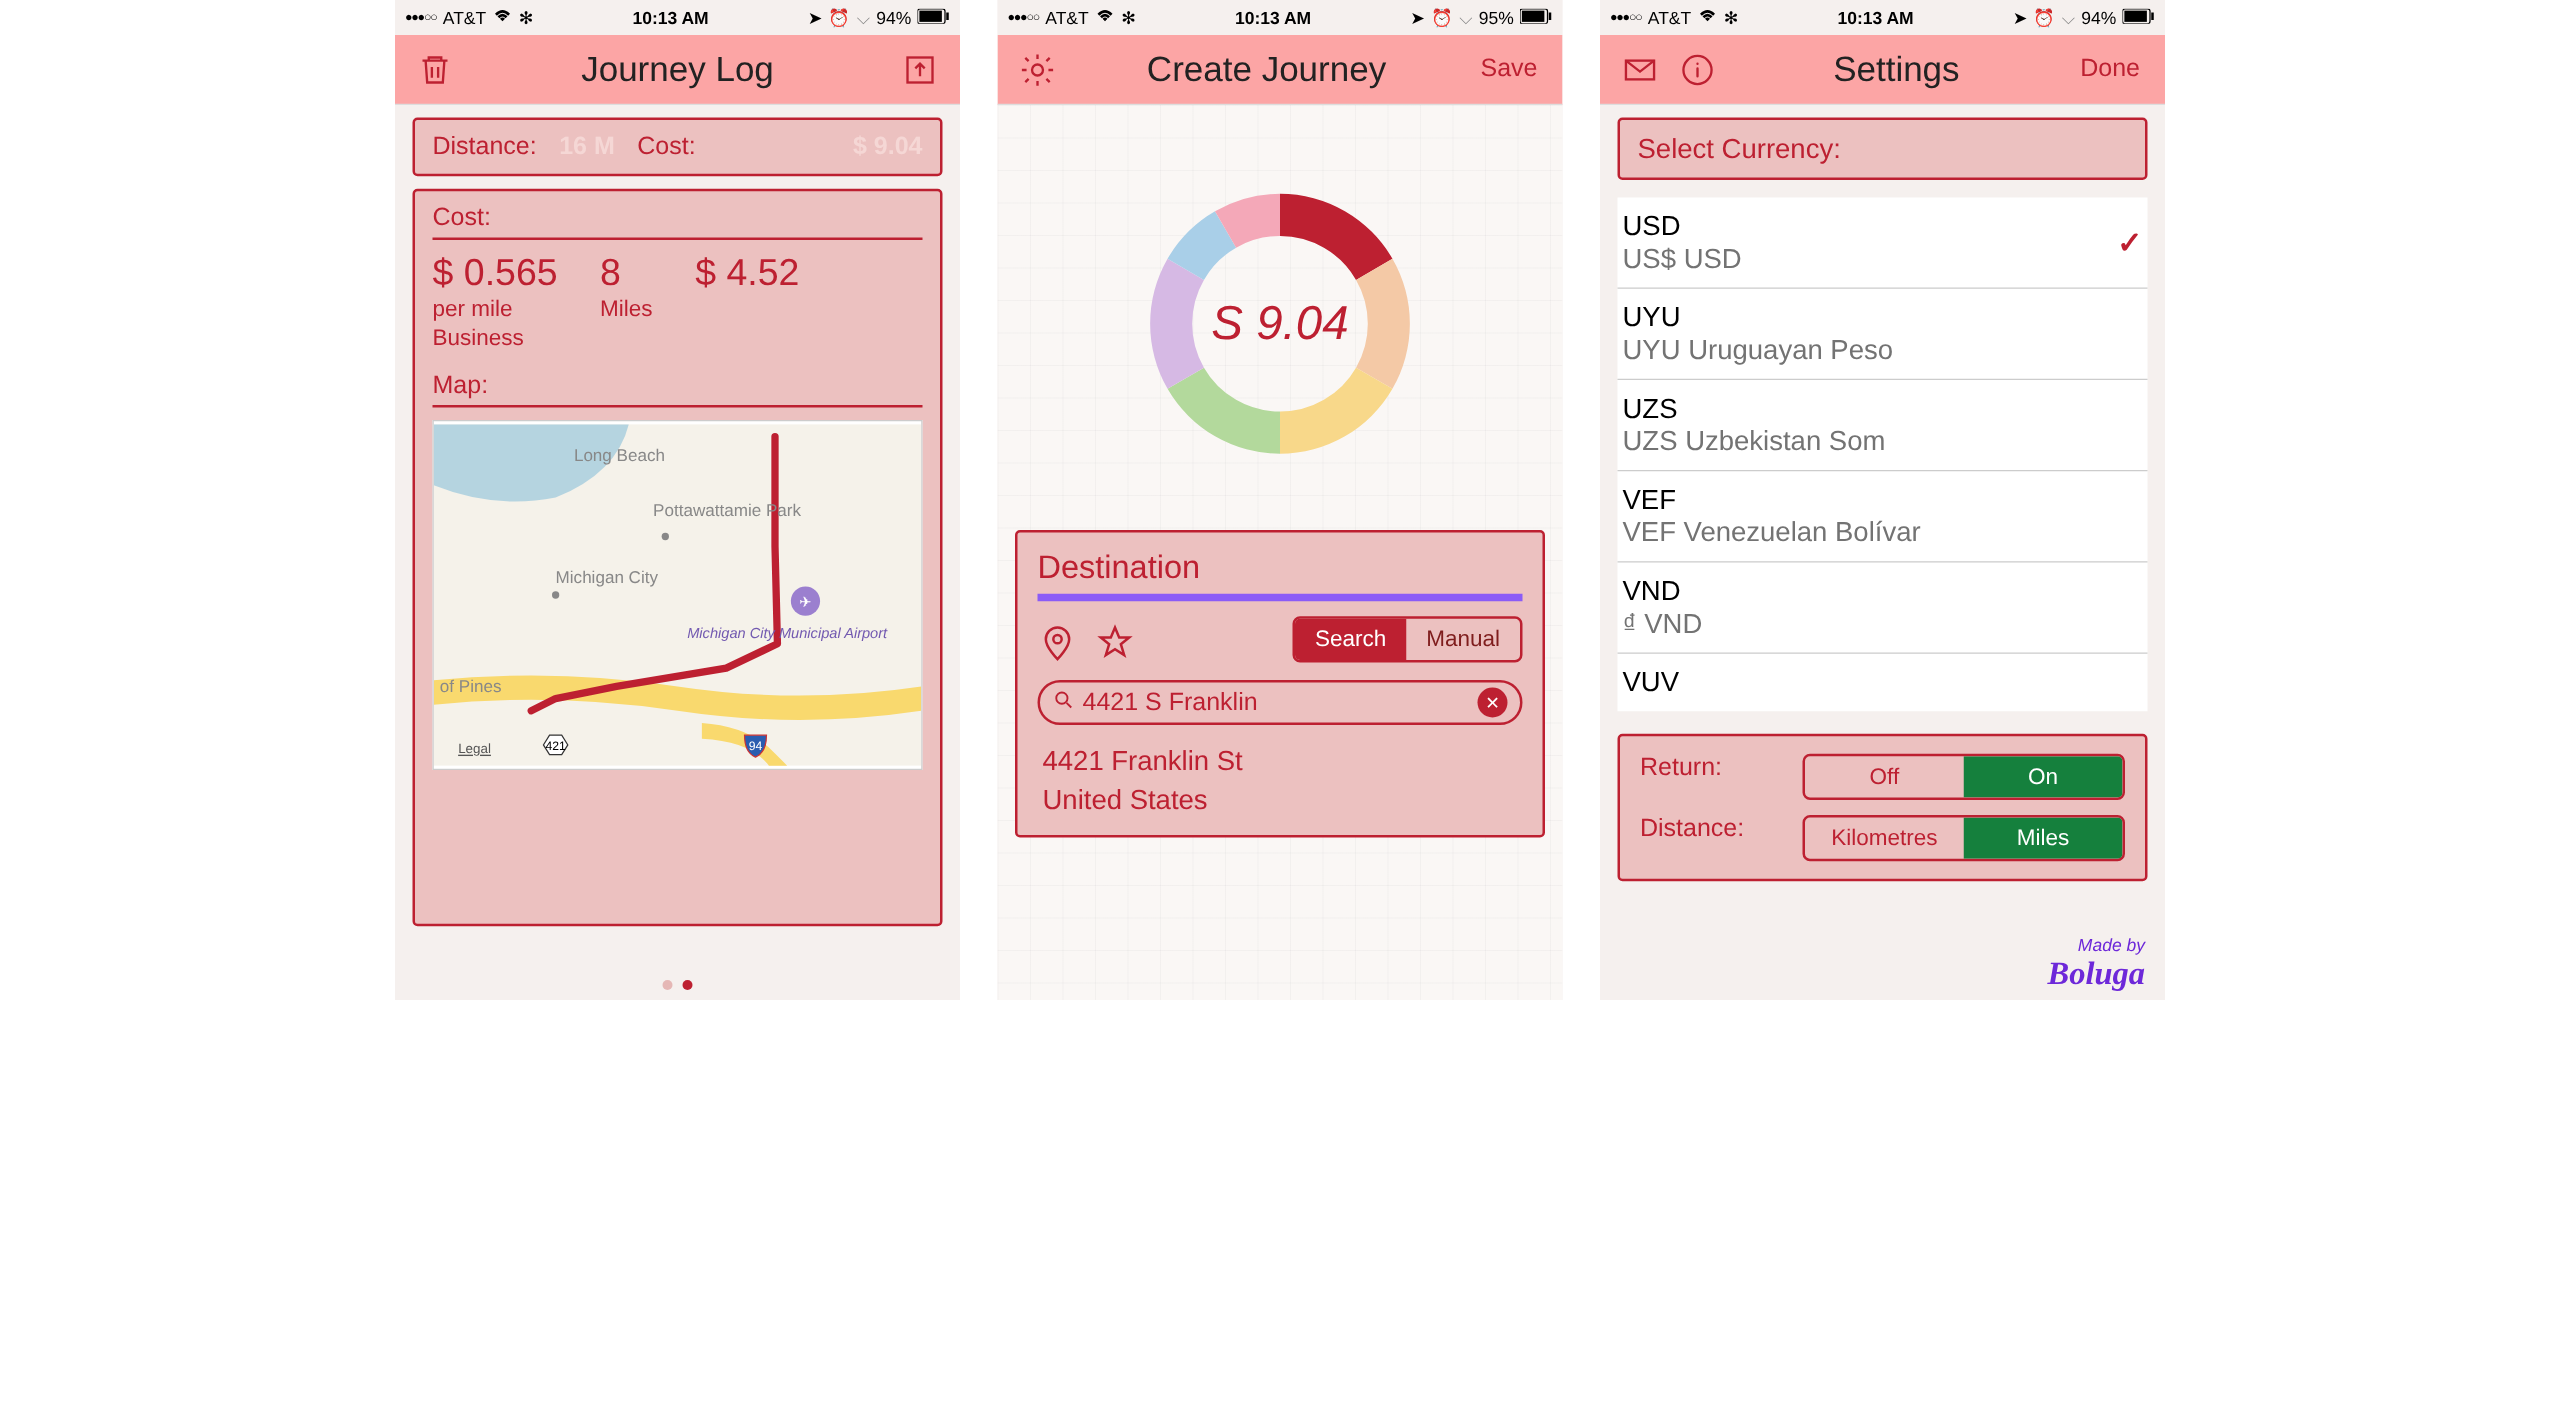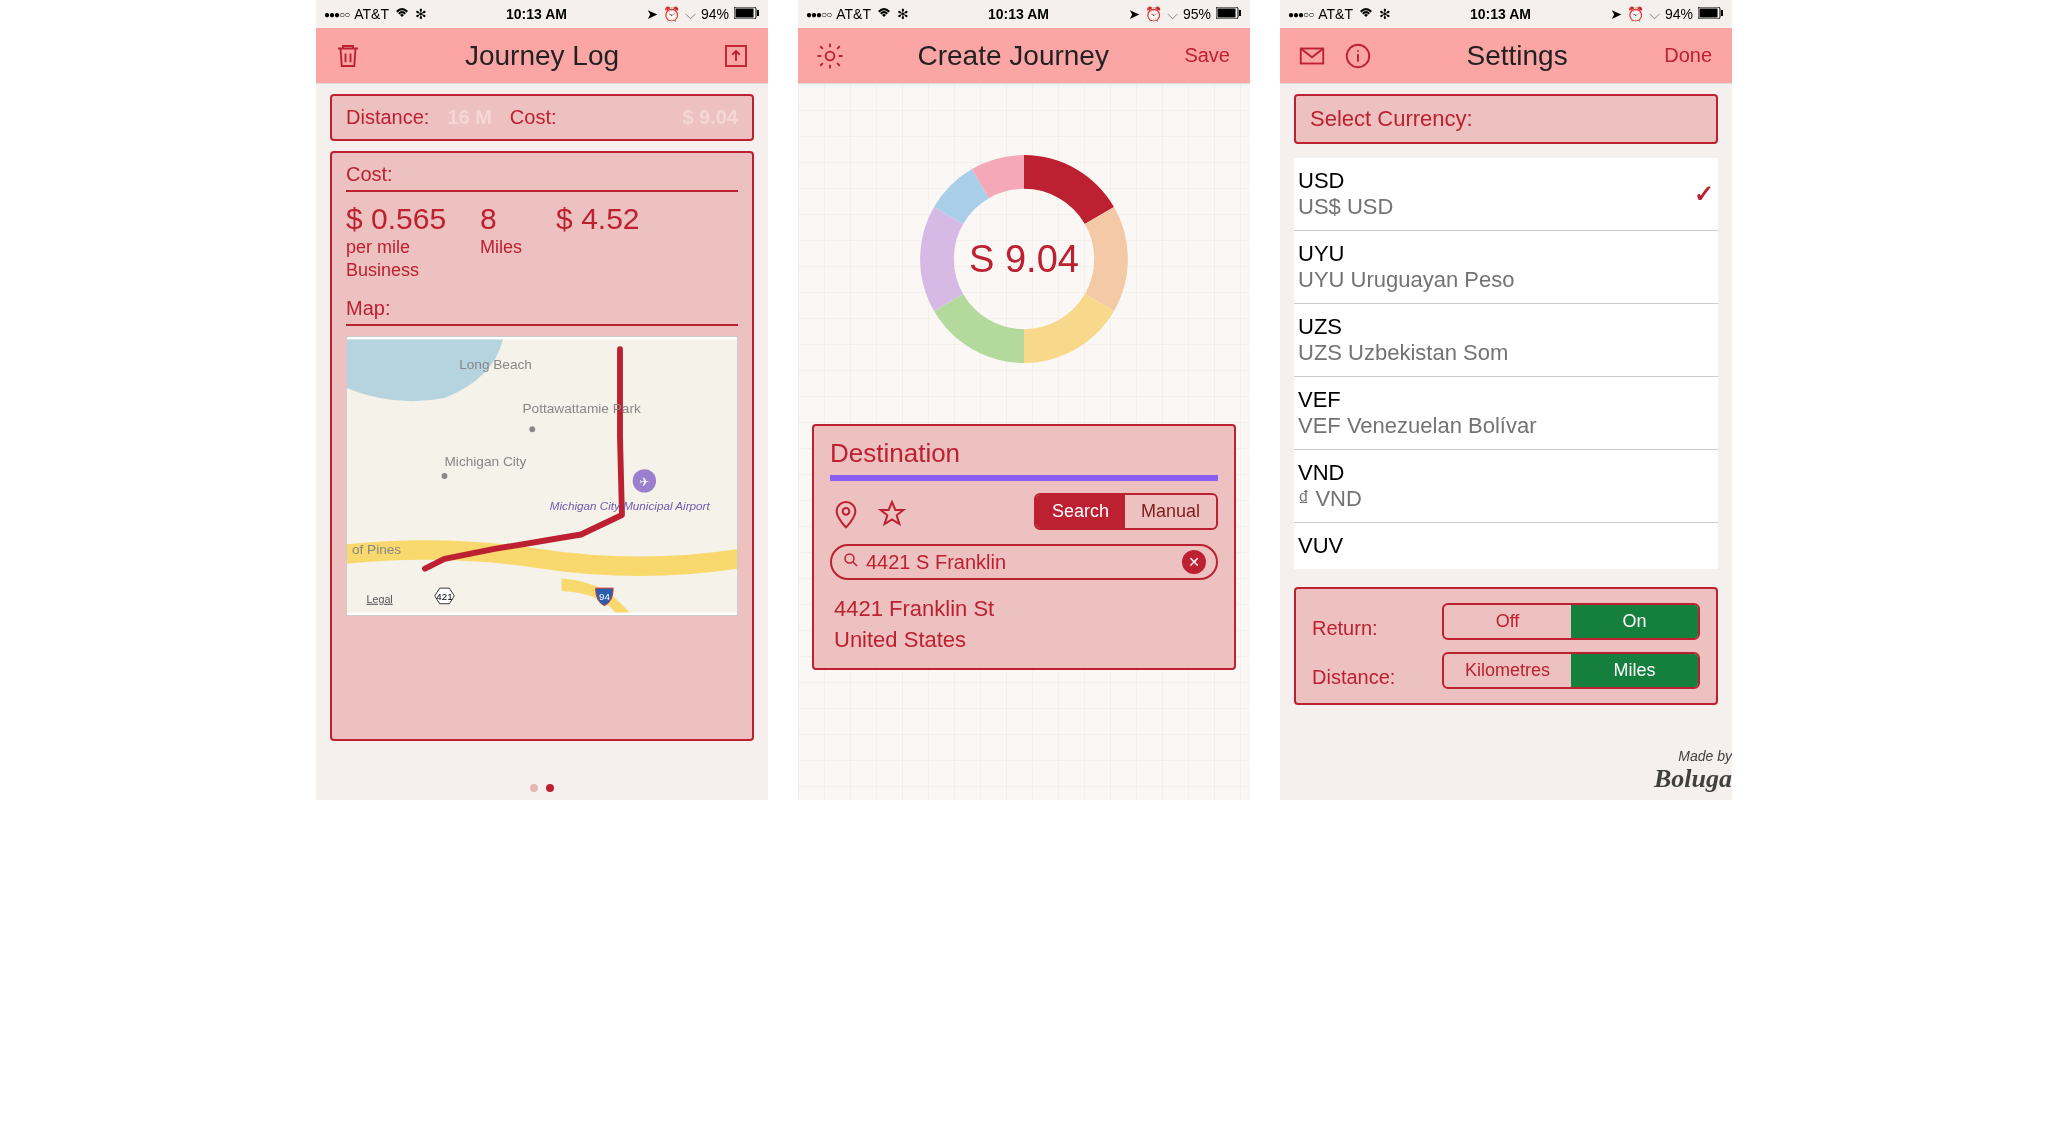--- a/index.html
+++ b/index.html
@@ -24,21 +24,21 @@
 .sect-label { font-size: 20px; color: #BD2031; font-weight: 500; border-bottom: 2px solid #BD2031; padding-bottom: 4px; margin-bottom: 10px; }
 .cost-grid { display: flex; gap: 34px; margin-bottom: 14px; }
 .cost-col { color: #BD2031; }
 .cost-big { font-size: 30px; font-weight: 500; }
 .cost-sm { font-size: 18px; line-height: 1.3; }
 .map-box { background: #fff; height: 280px; border: 1px solid #ccc; position: relative; overflow: hidden; }
 .map-svg { width: 100%; height: 100%; }
 .page-dots { position: absolute; bottom: 8px; left: 0; right: 0; display: flex; justify-content: center; gap: 8px; }
 .page-dot { width: 8px; height: 8px; border-radius: 50%; background: #e5b7b5; }
 .page-dot.active { background: #BD2031; }
-.donut-wrap { display: flex; align-items: center; justify-content: center; height: 330px; position: relative; }
+.donut-wrap { display: flex; align-items: center; justify-content: center; height: 330px; position: relative; font-style: italic; }
 .donut-center { position: absolute; font-size: 38px; font-weight: 500; color: #BD2031; }
 .dest-box { background: #ECC1C0; border: 2px solid #BD2031; border-radius: 4px; padding: 12px 16px; color: #BD2031; }
 .dest-title { font-size: 26px; font-weight: 500; border-bottom: 6px solid #8b5cf6; padding-bottom: 6px; margin-bottom: 12px; }
 .dest-controls { display: flex; align-items: flex-end; gap: 14px; margin-bottom: 14px; }
 .dest-icon { width: 32px; height: 32px; color: #BD2031; }
 .dest-icon svg { width: 100%; height: 100%; }
 .segmented { margin-left: auto; display: flex; border: 2px solid #BD2031; border-radius: 6px; overflow: hidden; }
 .seg-btn { padding: 6px 16px; font-size: 18px; color: #7f1d1d; background: transparent; border: none; }
 .seg-btn.sel { background: #BD2031; color: #fff; }
 .search-field { display: flex; align-items: center; border: 2px solid #BD2031; border-radius: 24px; padding: 4px 10px; gap: 6px; margin-bottom: 14px; }
@@ -47,27 +47,27 @@
 .search-field .clear { width: 24px; height: 24px; border-radius: 50%; background: #BD2031; color: #fff; display: flex; align-items: center; justify-content: center; font-size: 14px; }
 .result-addr { font-size: 22px; color: #BD2031; line-height: 1.4; padding-left: 4px; }
 .sel-curr-box { background: #ECC1C0; border: 2px solid #BD2031; border-radius: 4px; padding: 10px 14px; color: #BD2031; font-size: 22px; font-weight: 500; margin-bottom: 14px; }
 .curr-list { background: #fff; }
 .curr-row { padding: 10px 4px; border-bottom: 1px solid #ccc; display: flex; align-items: center; }
 .curr-info { flex: 1; }
 .curr-code { font-size: 22px; font-weight: 500; color: #000; }
 .curr-desc { font-size: 22px; color: #737373; }
 .check { color: #BD2031; font-size: 24px; font-weight: bold; }
 .toggle-box { background: #ECC1C0; border: 2px solid #BD2031; border-radius: 4px; padding: 14px 16px; color: #BD2031; margin-top: 18px; }
-.toggle-row { display: flex; align-items: flex-end; margin-bottom: 12px; }
+.toggle-row { display: flex; align-items: flex-start; margin-bottom: 12px; }
 .toggle-row:last-child { margin-bottom: 0; }
 .toggle-label { font-size: 20px; font-weight: 500; width: 130px; }
 .toggle-seg { flex: 1; display: flex; border: 2px solid #BD2031; border-radius: 6px; overflow: hidden; }
 .toggle-opt { flex: 1; text-align: center; padding: 6px 0; font-size: 18px; color: #BD2031; }
 .toggle-opt.sel { background: #15803d; color: #fff; }
-.brand { position: absolute; bottom: 6px; right: 0; font-size: 14px; color: #404040; text-align: right; font-style: italic; margin-left: 28px; }
+.brand { position: absolute; bottom: 6px; right: 16px; font-size: 14px; color: #6d28d9; text-align: right; font-style: italic; margin-left: 28px; }
 .brand .big { font-size: 26px; font-weight: 900; font-style: italic; font-family: cursive; }
 .nav-left-group { display: flex; gap: 10px; }
 </style>
 </head>
 <body>
 
 <div class="phone">
   <div class="statusbar">
     <div class="sb-left">
       <span class="dots">●●●○○</span>

